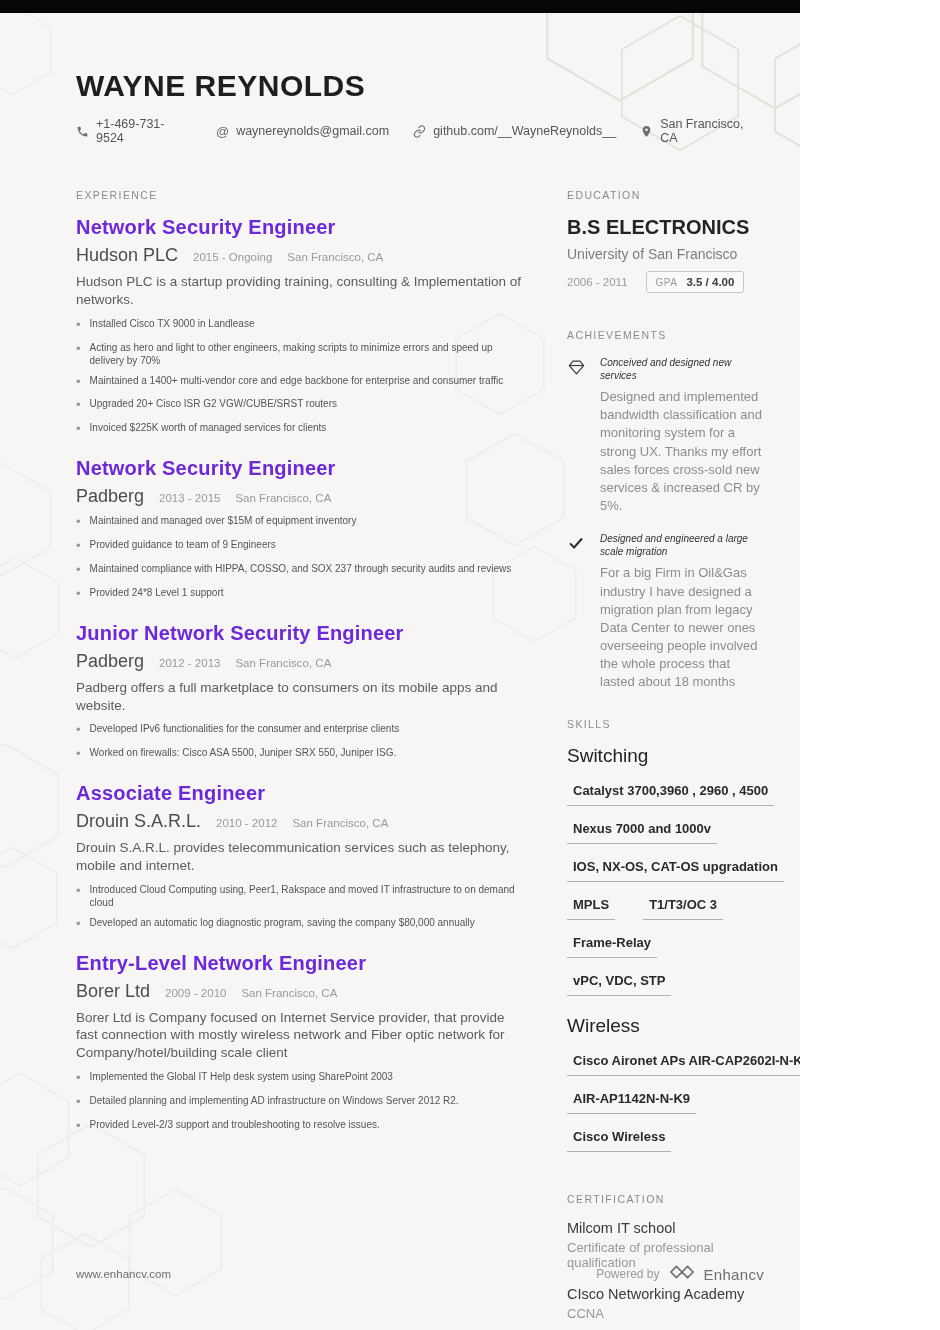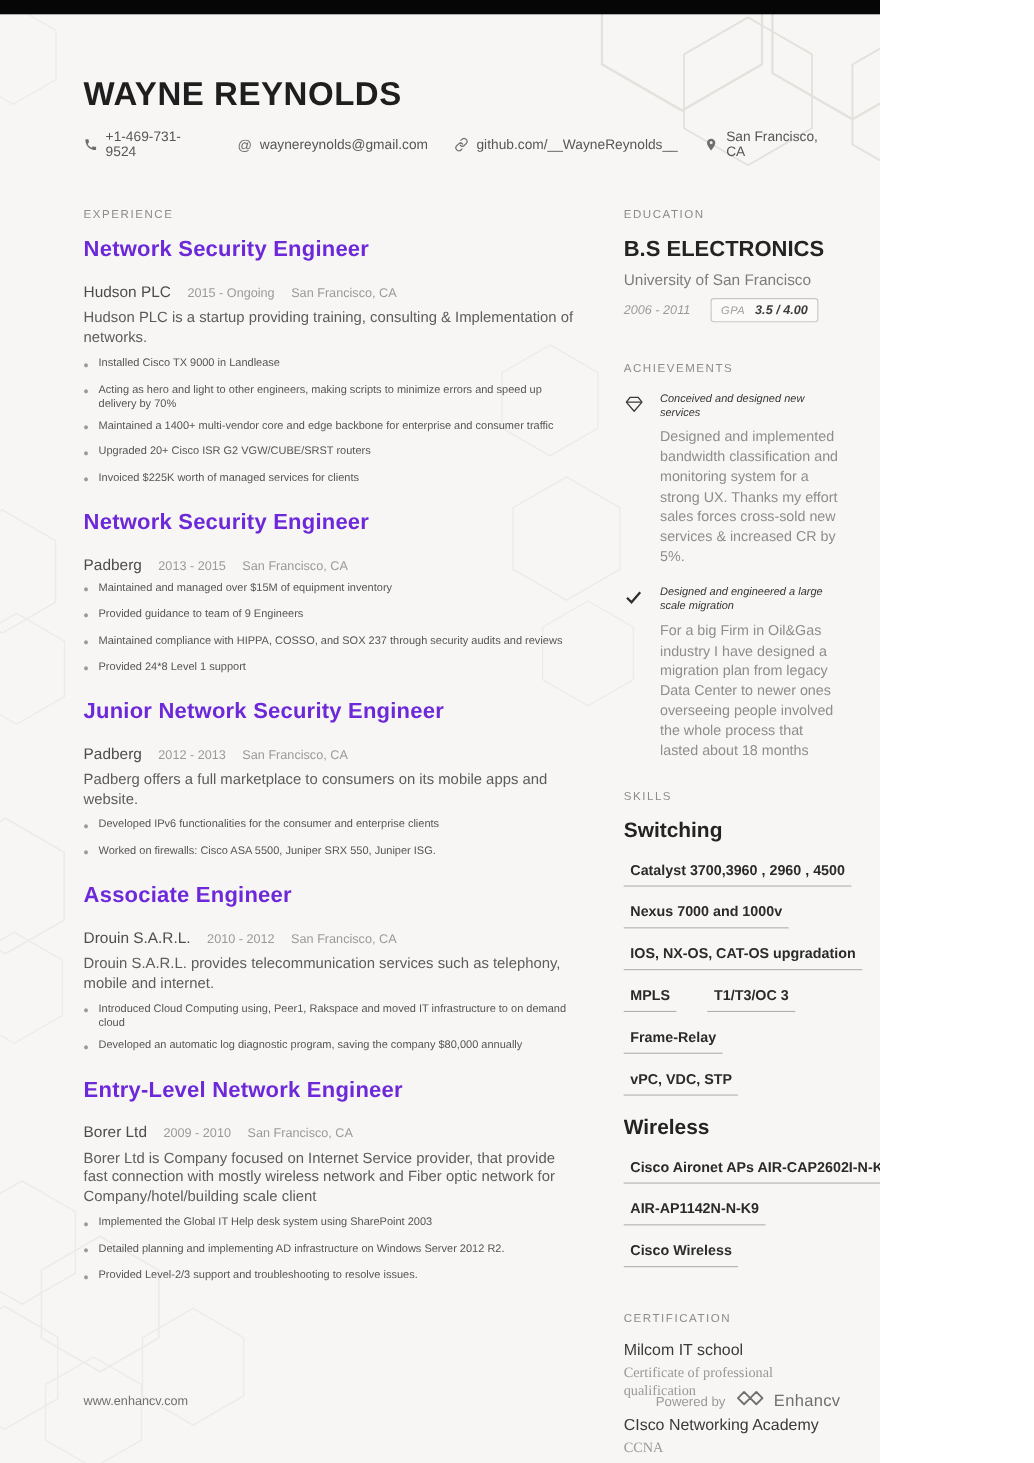--- a/index.html
+++ b/index.html
@@ -28,54 +28,54 @@
   .cols { display: flex; gap: 45px; margin-top: 44px; }
   .col-left { flex: 0 0 446px; }
   .col-right { flex: 1; min-width: 0; }
 
   .section-label { font-size: 10.5px; letter-spacing: 1.4px; color: #8d8b89; margin-bottom: 15px; }
 
   
   .job { margin-bottom: 19px; }
   .job-title { font-size: 20px; font-weight: 600; color: #6d28d9; letter-spacing: 0.2px; margin-bottom: 6px; }
   .job-meta { display: flex; align-items: baseline; gap: 15px; margin-bottom: 7px; }
-  .company { font-size: 14px; color: #4d4d4d; font-weight: 500; margin-top: 12px; }
+  .company { font-size: 18px; color: #4d4d4d; font-weight: 500; }
   .dates, .loc { font-size: 11.5px; color: #9c9a98; }
   .job-summary { font-size: 13.5px; color: #5c5c5c; line-height: 1.32; margin-bottom: 8px; }
   .bullets { list-style: none; }
   .bullets li { display: flex; gap: 9px; font-size: 10px; color: #555; line-height: 1.3; margin-bottom: 7px; }
   .bullets li::before { content: "•"; color: #9a9a9a; font-size: 13px; }
 
   
   .edu { margin-bottom: 36px; }
   .edu-degree { font-size: 20px; font-weight: 600; color: #232323; margin-bottom: 7px; }
   .edu-school { font-size: 14px; color: #7e7c7a; margin-bottom: 9px; }
-  .edu-meta { display: flex; align-items: center; gap: 18px; font-style: italic; }
+  .edu-meta { display: flex; align-items: center; gap: 18px; }
   .edu-dates { font-size: 11.5px; color: #9c9a98; }
   .gpa-badge { display: inline-flex; align-items: center; gap: 9px; border: 1px solid #c9c6c2; border-radius: 3px; padding: 4px 9px; background: rgba(255,255,255,0.45); }
   .gpa-label { font-size: 10px; color: #9a9a9a; letter-spacing: 0.5px; }
   .gpa-value { font-size: 11.5px; color: #3c3c3c; font-weight: 600; }
 
   
   .achs { margin-bottom: 26px; }
   .ach { display: flex; gap: 13px; margin-bottom: 17px; }
   .ach-icon { flex: 0 0 20px; width: 20px; padding-top: 2px; }
   .ach-title { font-size: 10px; color: #333; line-height: 1.3; margin-bottom: 6px; font-style: italic; }
   .ach-text { font-size: 13px; color: #8f8d8b; line-height: 1.4; }
 
   
   .skills { margin-bottom: 26px; }
-  .skill-group h3 { font-size: 19px; font-weight: 700; color: #232323; margin: 4px 0 16px; }
+  .skill-group h3 { font-size: 19px; font-weight: 400; color: #232323; margin: 4px 0 16px; }
   .tags { display: flex; flex-wrap: wrap; column-gap: 28px; }
   .tag { font-size: 13px; font-weight: 700; color: #2a2a2a; padding: 0 6px 7px; border-bottom: 1px solid #b3b0ac; margin-bottom: 15px; white-space: nowrap; }
 
   
   .cert { margin-bottom: 16px; }
   .cert-name { font-size: 14.5px; color: #3a3a3a; font-weight: 500; margin-bottom: 4px; }
-  .cert-detail { font-size: 13px; color: #9a9896; font-family: Liberation Serif, serif; }
+  .cert-detail { font-size: 13px; color: #9a9896; }
 
   
   .footer { position: absolute; z-index: 1; left: 76px; right: 36px; bottom: 46px; display: flex; justify-content: space-between; align-items: center; }
   .site-link { font-size: 11.5px; color: #6f6f6f; }
   .powered { display: flex; align-items: center; gap: 9px; }
   .powered-label { font-size: 12px; color: #9a9a9a; }
   .brand-name { font-size: 15px; color: #6f6f6f; letter-spacing: 0.3px; }
 </style>
 </head>
 <body>

